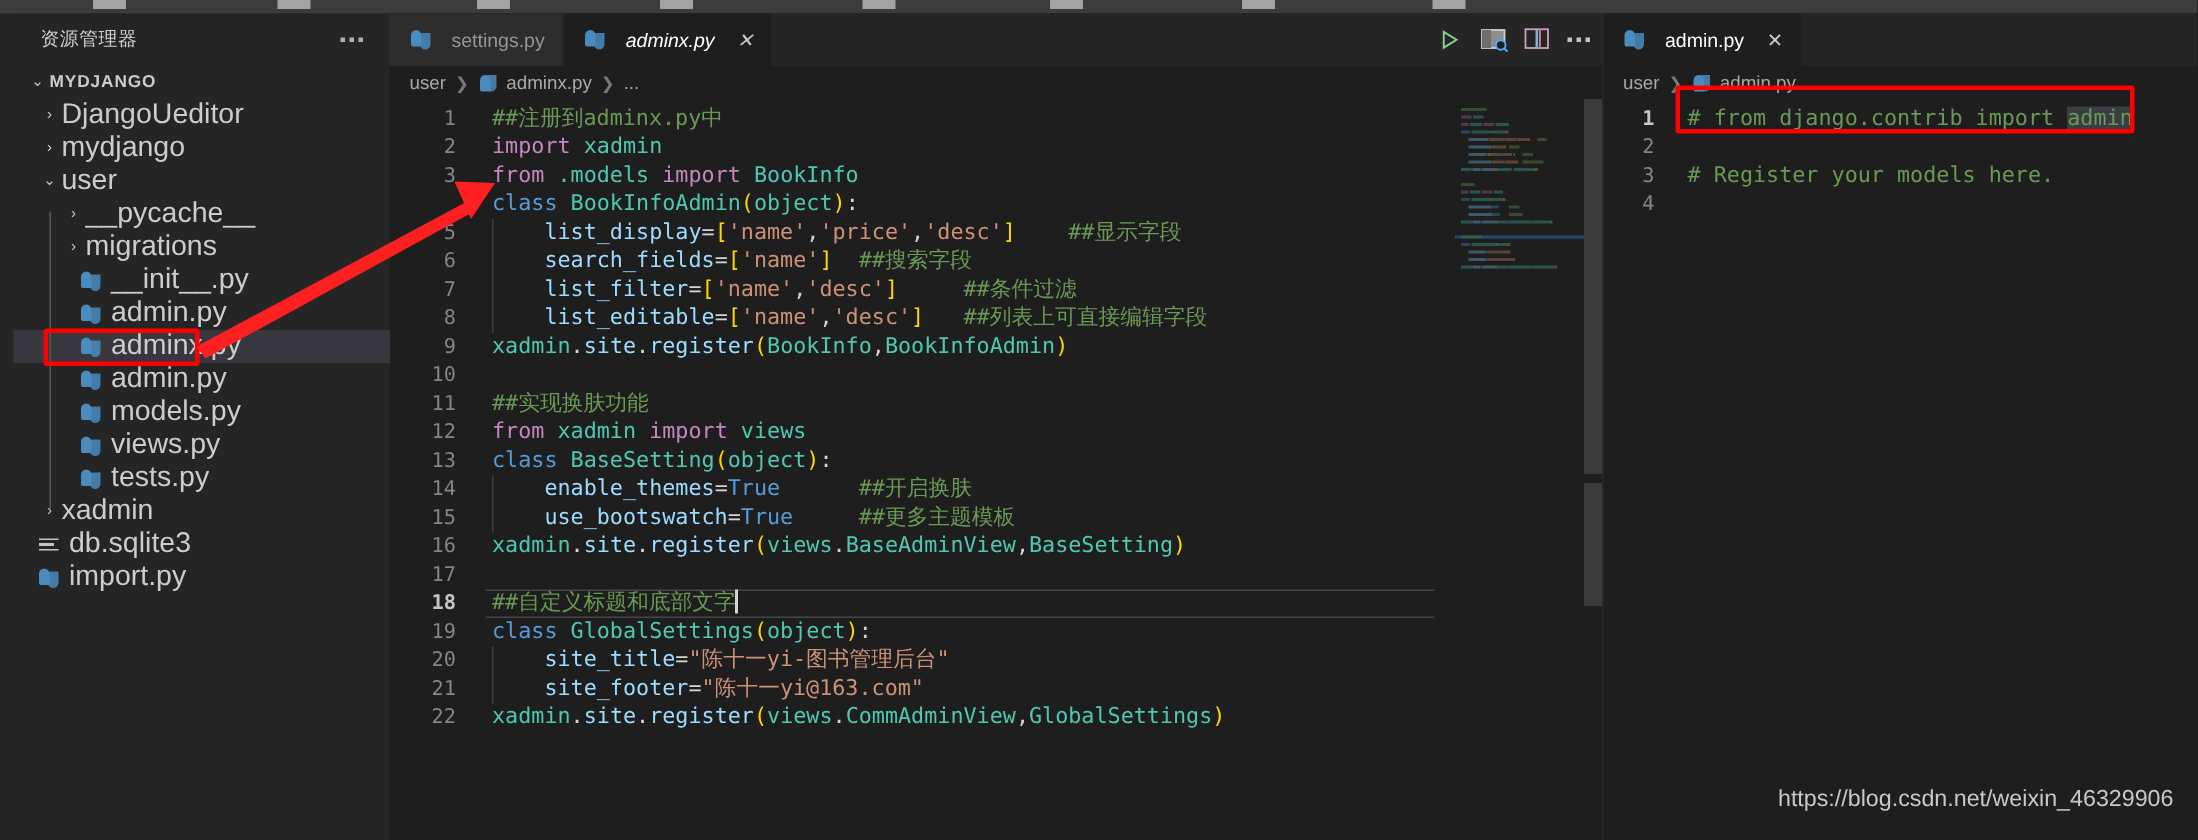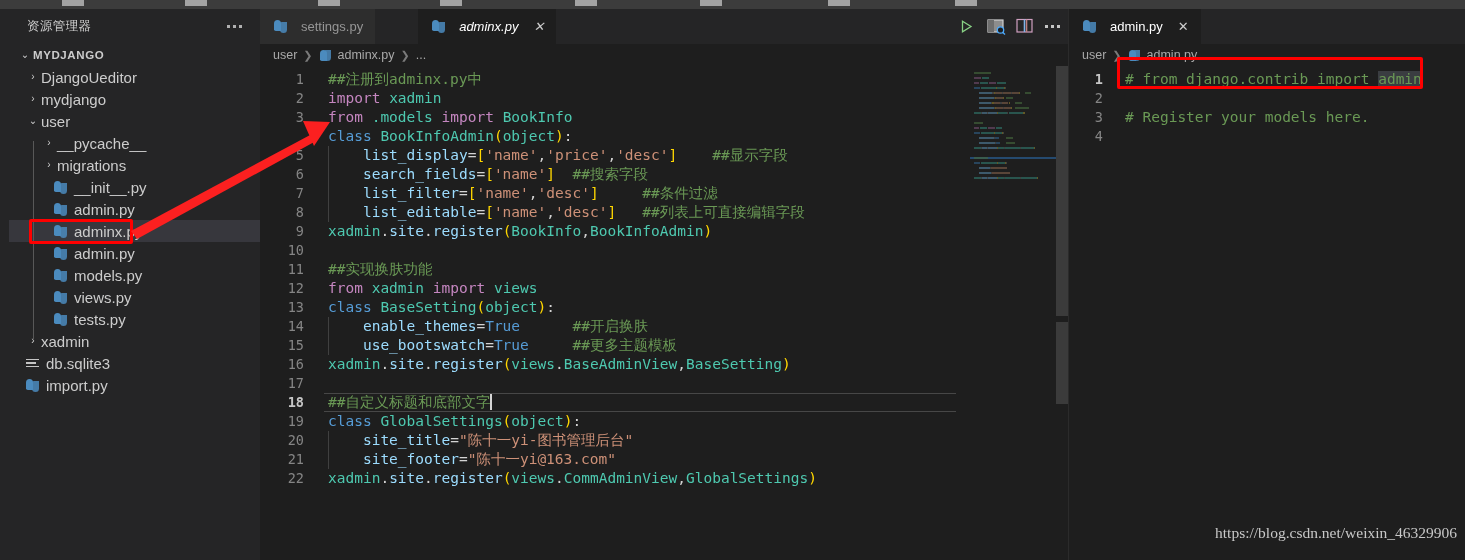--- a/index.html
+++ b/index.html
@@ -36,21 +36,21 @@
   .tree { font-size: 13.5px; }
   .row {
     height: 22px; display: flex; align-items: center;
     padding-left: 8px; white-space: nowrap; position: relative;
   }
   .row.selected { background: #37373d; }
   .row .chev {
     width: 16px; flex: 0 0 16px; text-align: center;
     font-size: 10px; color: #cccccc; line-height: 1;
   }
-  .row .lbl { color: #cccccc; font-size: 15px; }
+  .row .lbl { color: #cccccc; font-size: 19px; }
   .row.root .lbl { font-weight: bold; font-size: 11.5px; letter-spacing: .6px; }
   .indent1 { padding-left: 16px; }
   .indent2 { padding-left: 32px; }
   .indent3 { padding-left: 44px; }
   .py-icon {
     width: 15px; height: 15px; flex: 0 0 15px; margin-right: 6px;
     position: relative; display: inline-block;
   }
   .py-icon::before, .py-icon::after {
     content: ""; position: absolute; width: 7px; height: 11px;
@@ -76,21 +76,21 @@
   .guide {
     position: absolute; left: 24px; top: 132px; width: 1px; height: 198px;
     background: #585858;
   }
 
   
   .editor {
     position: absolute; left: 260px; top: 9px; width: 808px; height: 551px;
     background: #1e1e1e;
   }
-  .tabbar { height: 35px; background: #252526; display: flex; position: relative; gap: 42px; }
+  .tabbar { height: 35px; background: #252526; display: flex; position: relative; }
   .tab {
     height: 35px; display: flex; align-items: center; gap: 7px;
     padding: 0 12px 0 13px; font-size: 13px; color: #969696;
     background: #2d2d2d; border-right: 1px solid #252526; white-space: nowrap;
   }
   .tab.active { background: #1e1e1e; color: #ffffff; font-style: italic; }
   .tab .x { font-size: 13px; color: #cccccc; margin-left: 8px; line-height: 1; }
   .tab-actions {
     position: absolute; right: 8px; top: 0; height: 35px;
     display: flex; align-items: center; gap: 12px;
@@ -173,22 +173,22 @@
   }
   .sel-token { background: #3a3d41; color: #6a9955; }
 
   
   .redbox {
     position: absolute; border: 3px solid #ff0000; border-radius: 2px;
     pointer-events: none;
   }
   .arrow-svg { position: absolute; left: 0; top: 0; pointer-events: none; }
   .watermark {
-    position: absolute; right: 8px; bottom: 18px;
-    font-size: 15.5px; color: #c8c8c8; font-family: Liberation Serif, serif;
+    position: absolute; right: 16px; bottom: 18px;
+    font-size: 15.5px; color: #c8c8c8; font-family: Liberation Sans, sans-serif;
   }
 </style>
 </head>
 <body>
 
 <div id="app">
 
   <div class="menu-strip" id="menu-strip">
       <i class="mi" style="left: 62px;"></i>
       <i class="mi" style="left: 185px;"></i>

